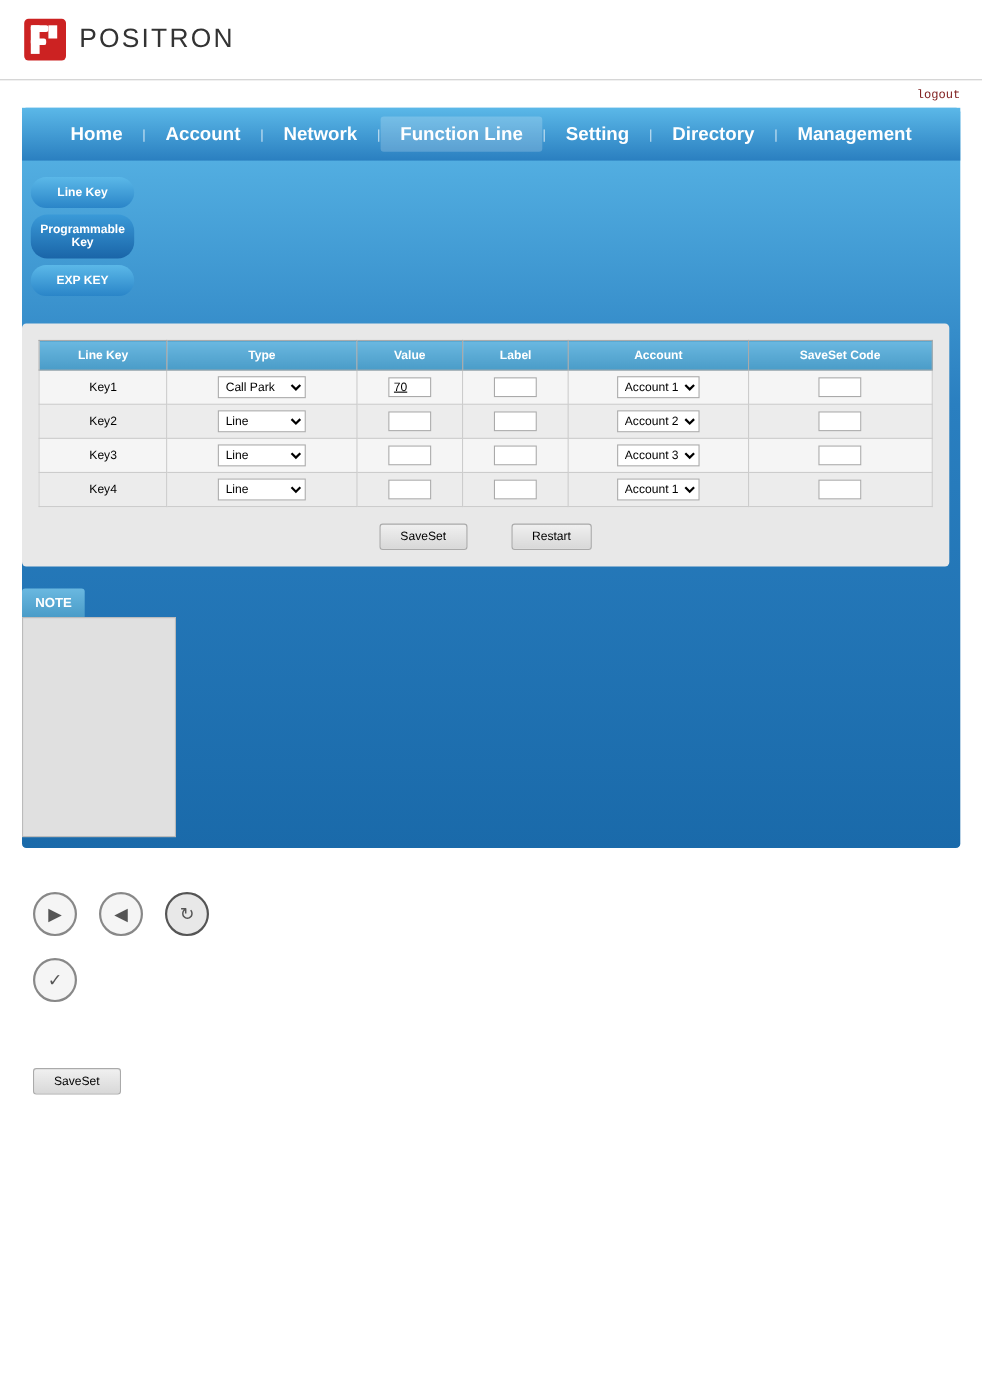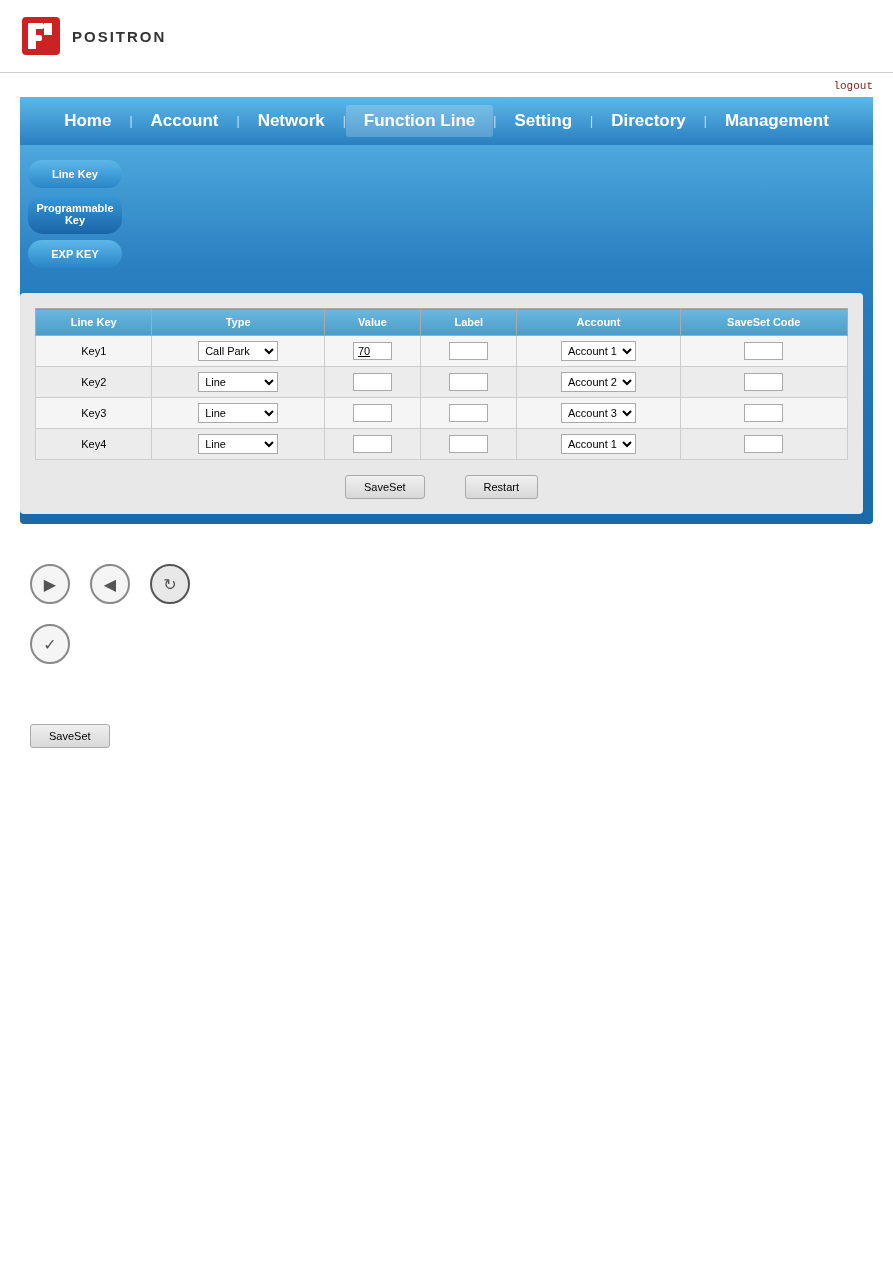--- a/index.html
+++ b/index.html
@@ -1,21 +1,21 @@
 <!DOCTYPE html>
 <html><head>
   <meta charset="utf-8">
   <style>
     * { box-sizing: border-box; margin: 0; padding: 0; }
     body { font-family: Arial, sans-serif; font-size: 12px; background: #fff; }
 
     
     .header { padding: 15px 20px; border-bottom: 1px solid #ccc; display: flex; align-items: center; }
     .logo { display: flex; align-items: center; gap: 10px; }
-    .logo-text { font-size: 15px; font-weight: bold; color: #333; letter-spacing: 2px; }
+    .logo-text { font-size: 24px; font-weight: normal; color: #333; letter-spacing: 2px; }
 
     
     .top-bar { text-align: right; padding: 5px 20px; }
     .top-bar a { color: #7f1d1d; font-size: 11px; text-decoration: none; font-family: Liberation Mono, monospace; }
 
     
     .main-container { background: linear-gradient(180deg, #5bb8e8 0%, #2a7fc0 40%, #1a6aaa 100%); margin: 0 20px 20px 20px; padding: 0; border-radius: 4px; }
 
     
     nav { background: linear-gradient(180deg, #5bb8e8, #2a7fc0); padding: 0; display: flex; align-items: center; justify-content: center; border-bottom: none; }
@@ -246,20 +246,24 @@
           </tr>
         </tbody>
       </table>
 
       <div class="btn-row">
         <button class="action-btn">SaveSet</button>
         <button class="action-btn">Restart</button>
       </div>
     </div>
 
+    <div class="note-panel">
+      <div class="note-header">NOTE</div>
+      <div class="note-body"></div>
+    </div>
 
   </div>
 </div>
 
 <div class="bottom-area">
   <div class="icon-row">
     <div class="circle-btn">▶</div>
     <div class="circle-btn">◀</div>
     <div class="circle-btn active">↻</div>
   </div>

